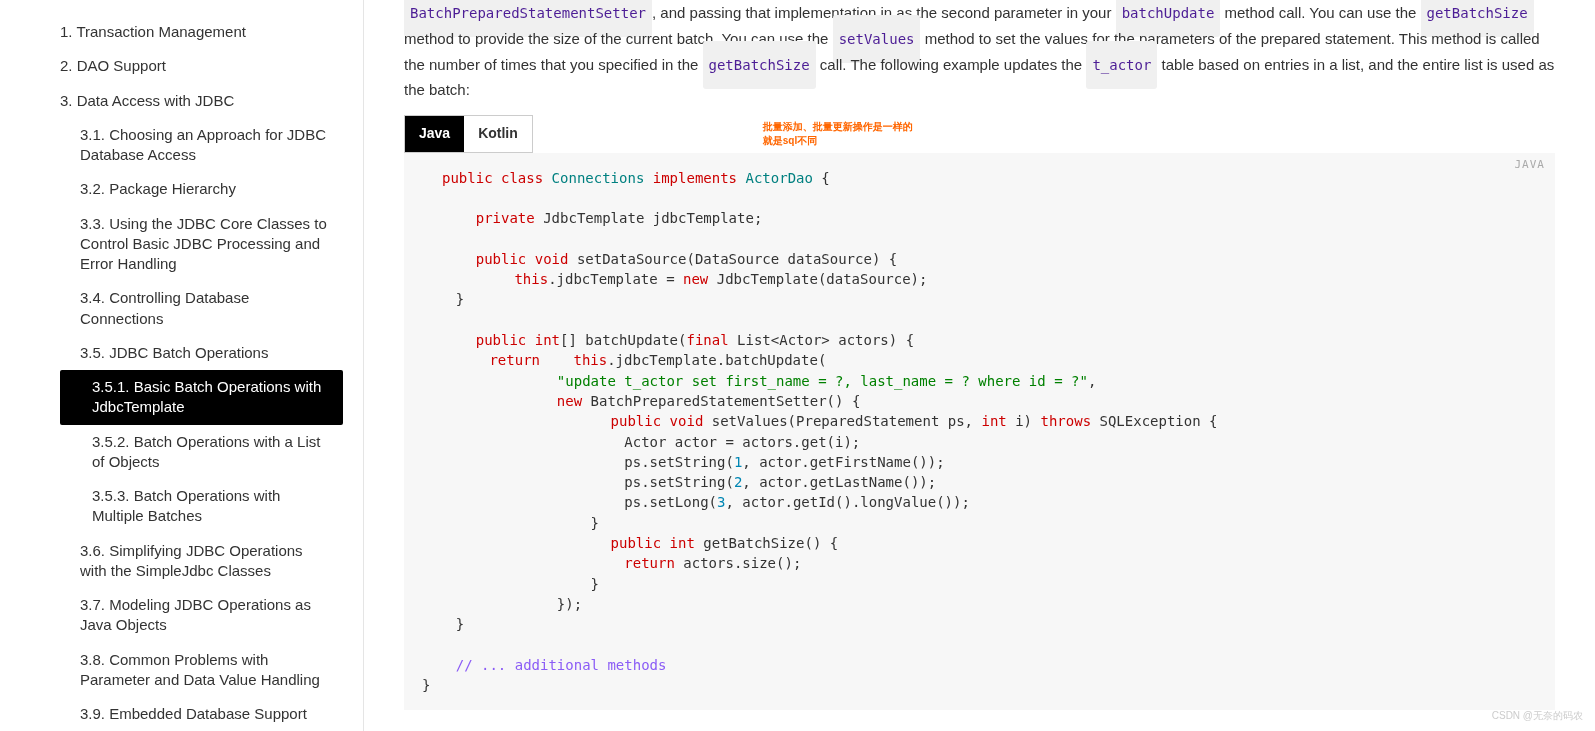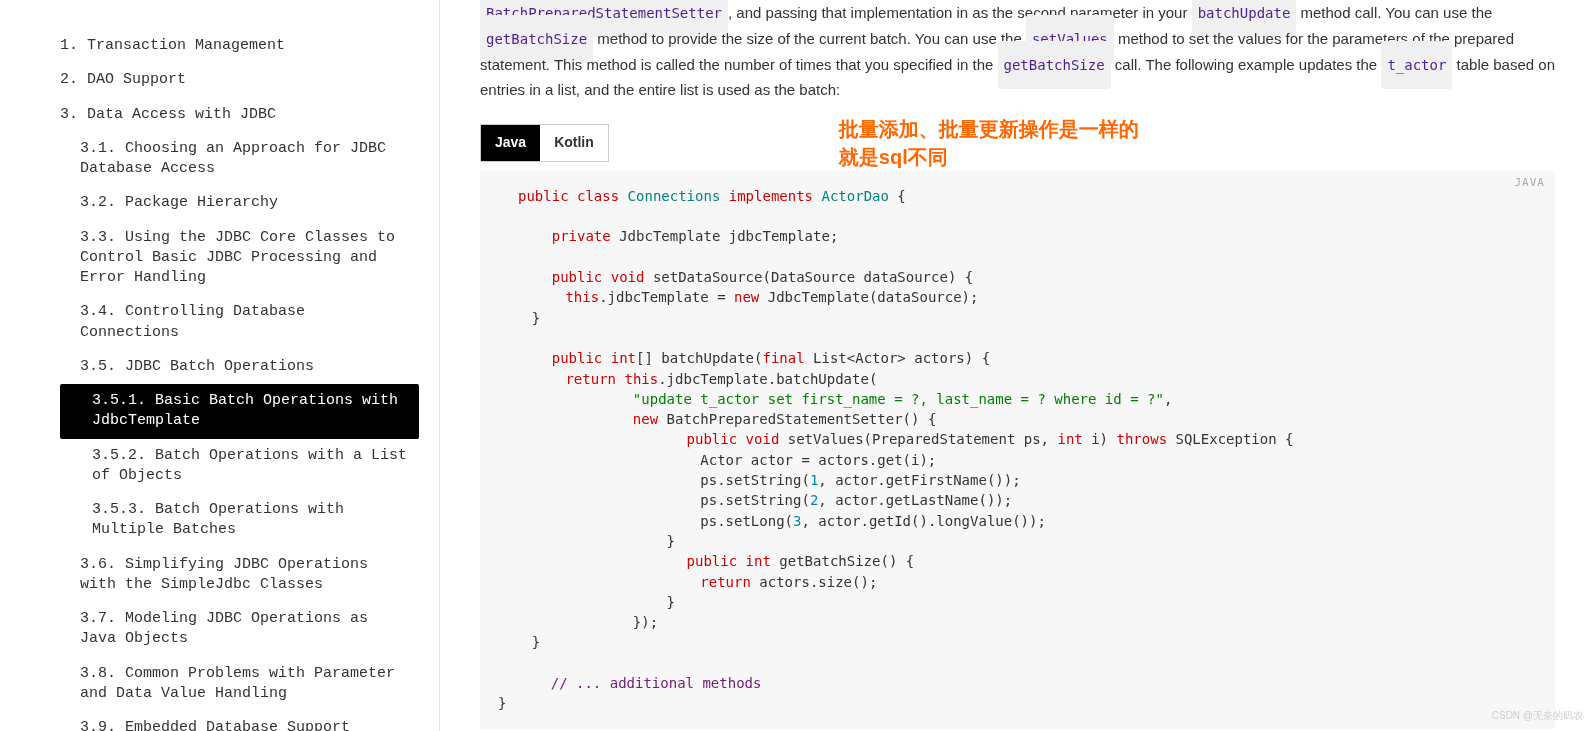--- a/index.html
+++ b/index.html
@@ -1,40 +1,40 @@
 <!DOCTYPE html>
 <html><head>
 <meta charset="utf-8">
 <style>
 * { box-sizing: border-box; margin: 0; padding: 0; }
 body { font-family: -apple-system, BlinkMacSystemFont, "Segoe UI", Arial, sans-serif; color: #333; font-size: 15px; display: flex; height: 731px; overflow: hidden; }
-.sidebar { width: 440px; padding: 29px 20px 15px 60px; overflow-y: auto; border-right: 1px solid #e5e5e5; font-family: Liberation Mono, monospace; }
+.sidebar { width: 364px; padding: 15px 20px 15px 60px; overflow-y: auto; border-right: 1px solid #e5e5e5; }
 .sidebar-item { padding: 7px 10px; color: #333; line-height: 1.35; cursor: pointer; }
 .sidebar-item.level-1 { padding-left: 0; }
 .sidebar-item.level-2 { padding-left: 20px; }
 .sidebar-item.level-3 { padding-left: 32px; }
 .sidebar-item.active { background: #000; color: #fff; border-radius: 2px; }
 .content { flex: 1; padding: 0 40px 20px 40px; overflow-y: auto; line-height: 1.7; }
 .paragraph { color: #333; margin-bottom: 10px; }
 code.inline { font-family: Consolas, Monaco, monospace; background: #f0f0f0; padding: 16px 6px; border-radius: 3px; font-size: 14px; color: #4c1d95; }
 .tabs-row { display: flex; align-items: center; margin-top: 12px; }
 .tabs { display: flex; border: 1px solid #ccc; }
 .tab { padding: 6px 14px; font-size: 14px; font-weight: bold; cursor: pointer; background: #fff; color: #333; }
 .tab.active { background: #000; color: #fff; }
-.tab-annotation { margin-left: 230px; color: #ff6600; font-weight: bold; font-size: 20px; line-height: 1.4; }
+.tab-annotation { margin-left: 230px; color: #ff6600; font-weight: bold; font-size: 10px; line-height: 1.4; }
 .code-block { position: relative; background: #f7f7f7; padding: 15px 18px; font-family: Consolas, Monaco, monospace; font-size: 14px; line-height: 1.45; white-space: pre; overflow-x: auto; color: #333; }
 .code-lang-label { position: absolute; top: 4px; right: 10px; font-size: 11px; color: #aaa; letter-spacing: 1px; }
 .k-pub { color: #c00; margin-left: 20px; }
 .k-kw { color: #c00; }
 .k-type { color: #333; }
 .k-cls { color: #008080; }
 .k-new { color: #c00; margin-top: 32px; }
 .k-str { color: #008000; }
-.k-cmt { color: #701a75; margin-left: 19px; }
-.k-this { color: #c00; }
+.k-cmt { color: #8b5cf6; }
+.k-this { color: #c00; margin-left: 25px; }
 .k-ret { color: #c00; }
 .k-int { color: #c00; }
 .k-num { color: #0086b3; }
 .watermark { position: fixed; bottom: 8px; right: 12px; color: #ccc; font-size: 10px; }
 </style>
 </head>
 <body>
 
 <nav class="sidebar" id="sidebar-nav">
     <div class="sidebar-item level-1">1. Transaction Management</div>

